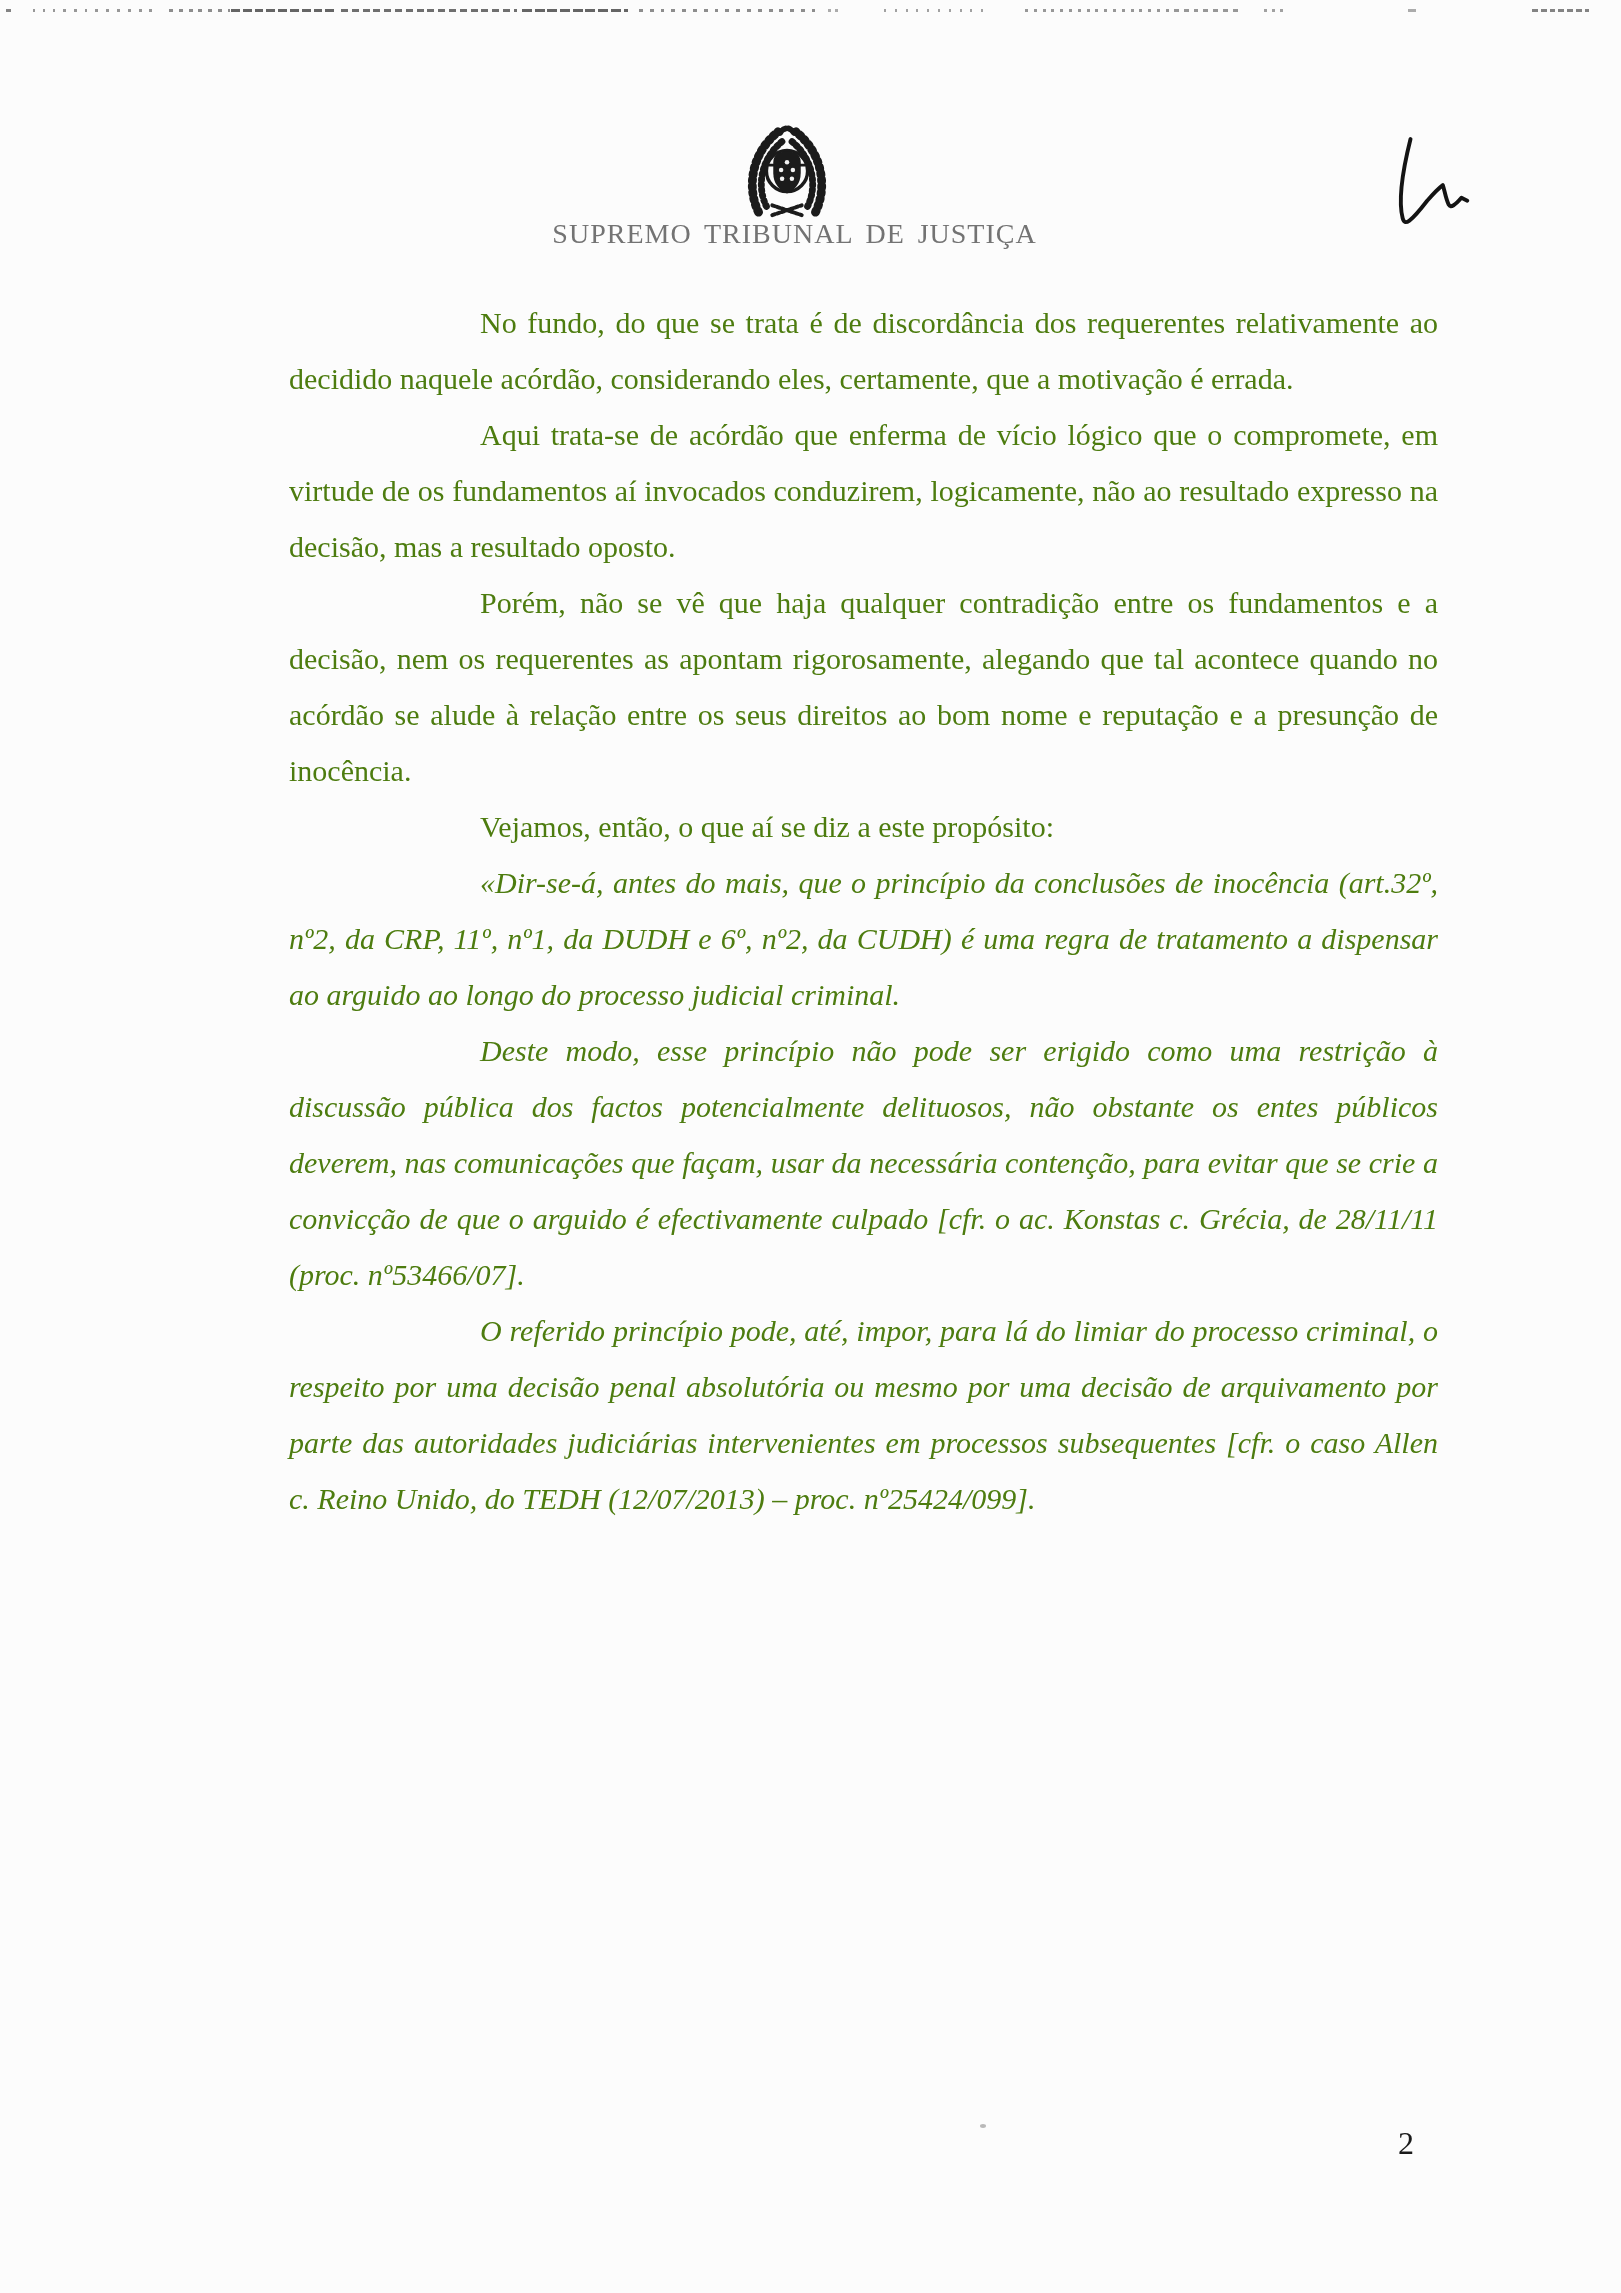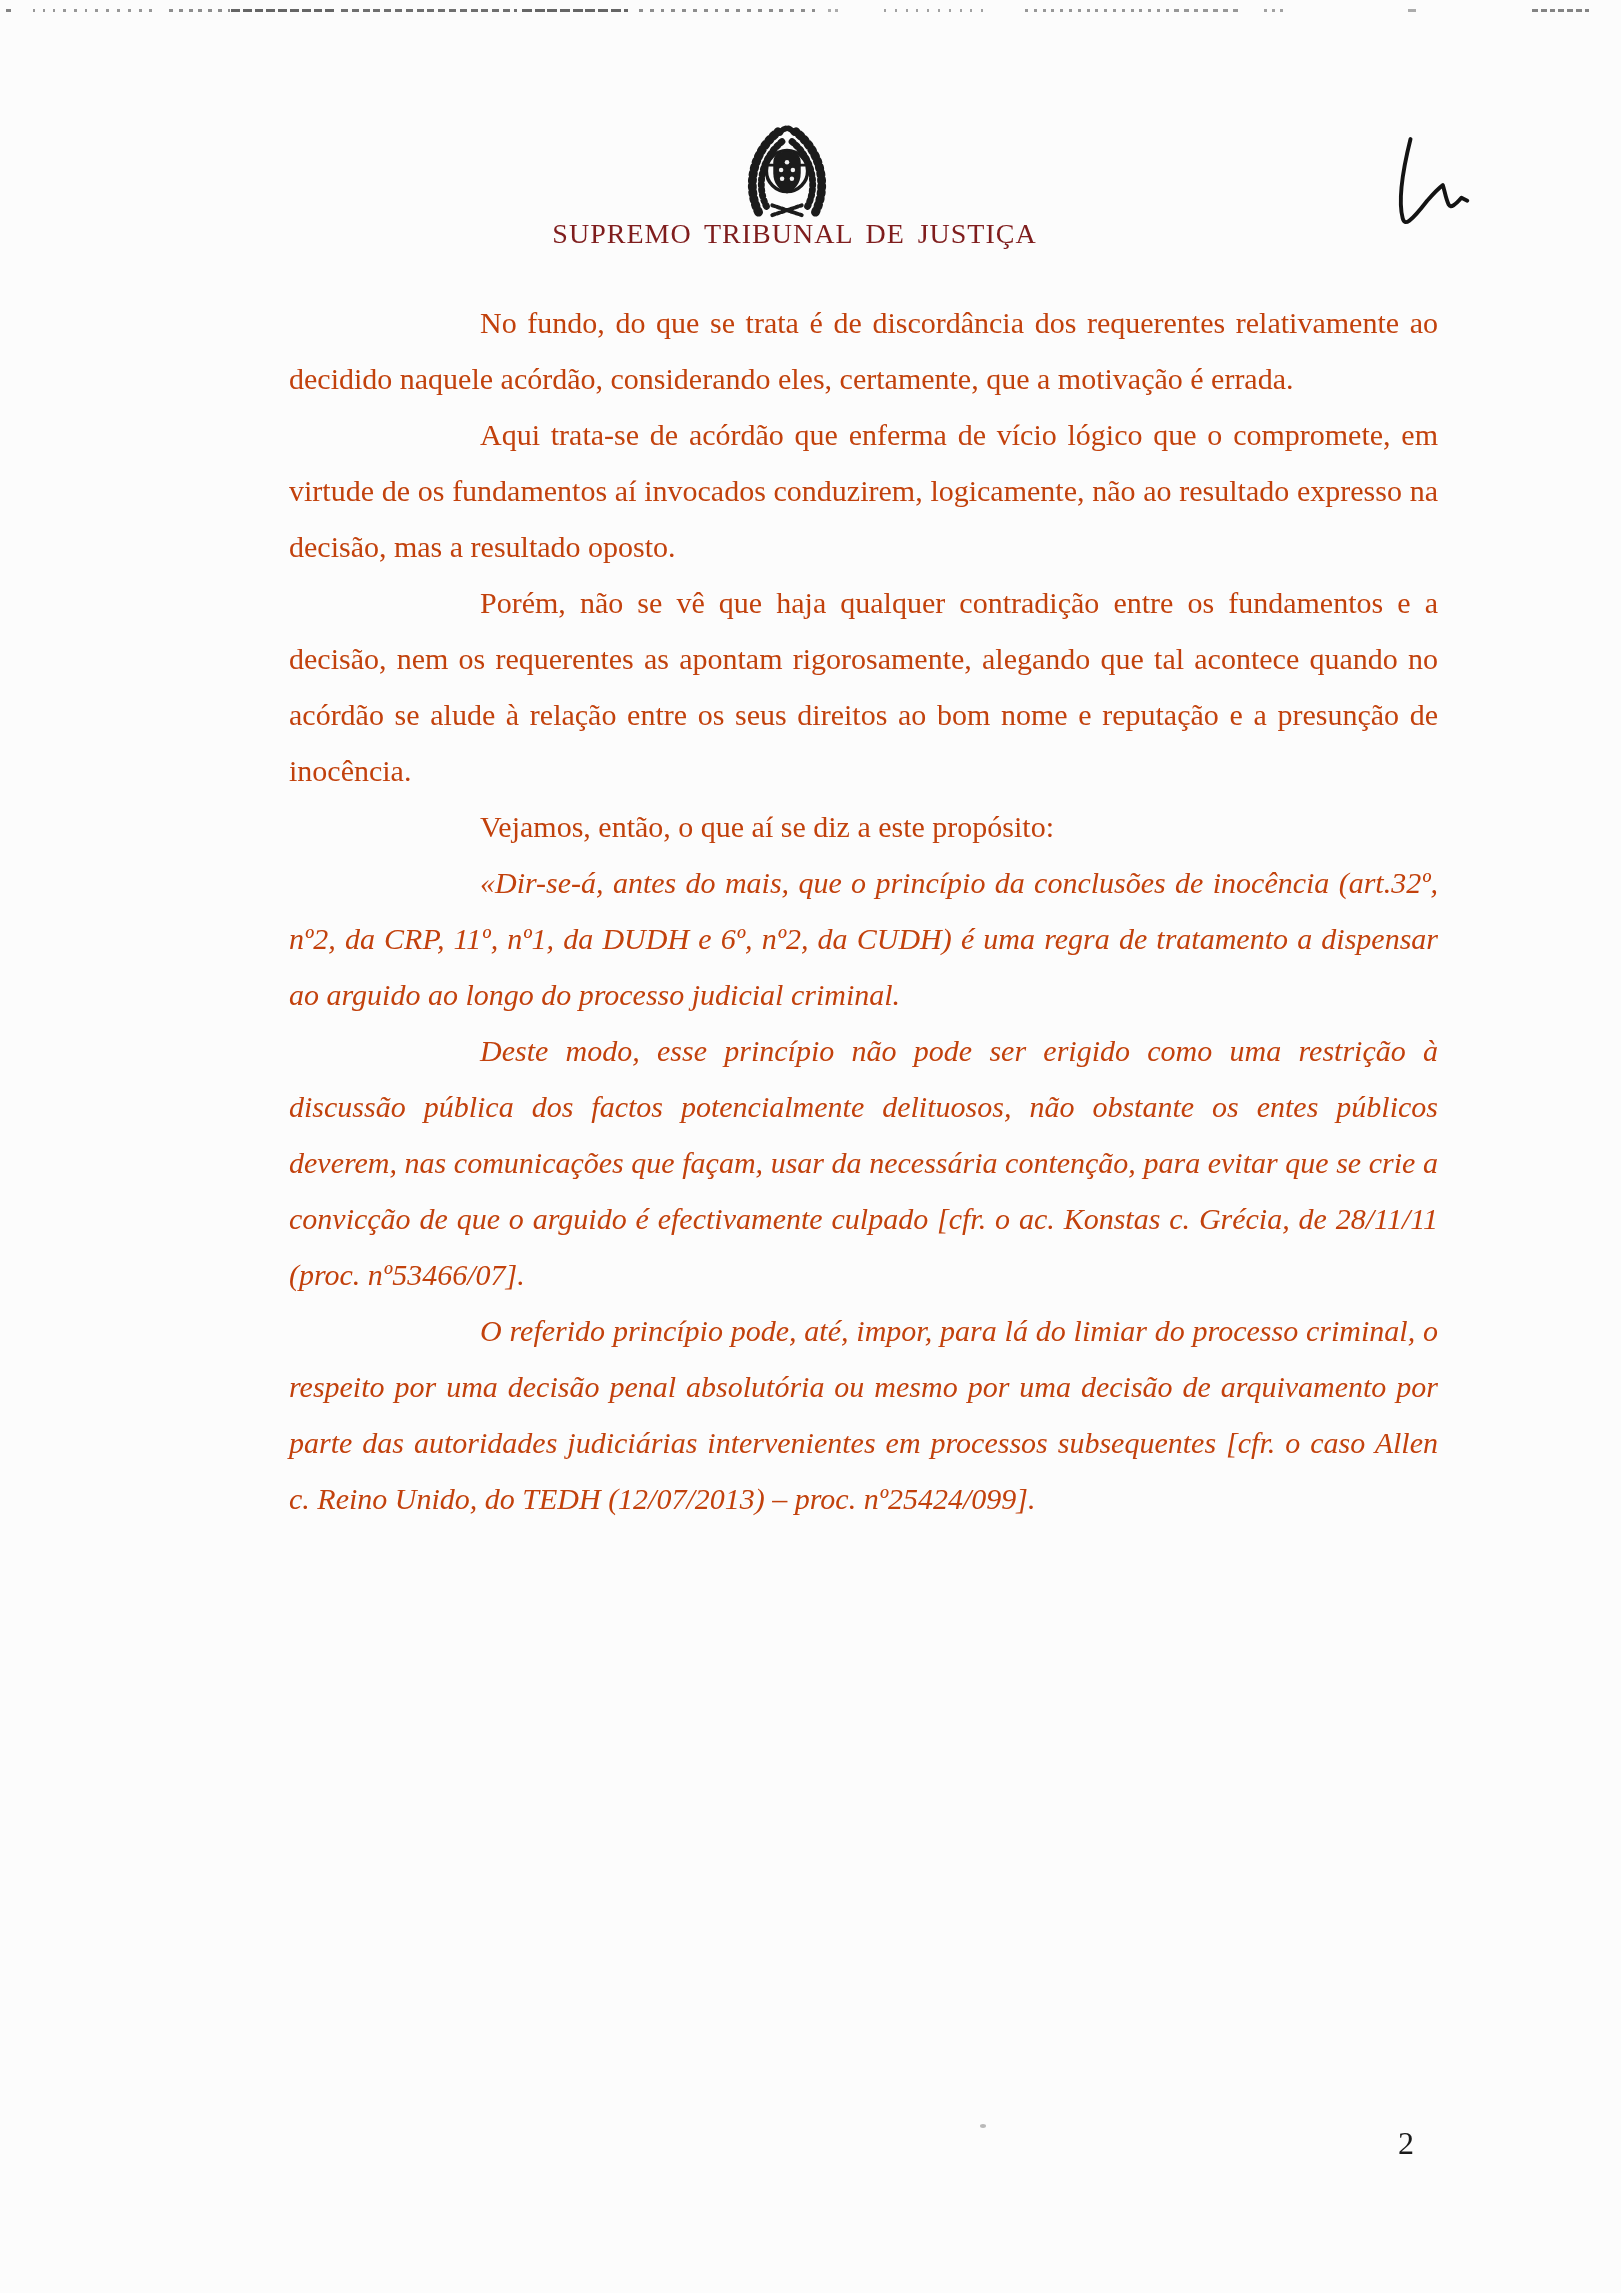--- a/index.html
+++ b/index.html
@@ -33,42 +33,42 @@
   .court-title {
     position: absolute;
     left: 518px;
     top: 218px;
     width: 553px;
     text-align: center;
     font-size: 28px;
     letter-spacing: 1px;
     word-spacing: 4.9px;
     white-space: nowrap;
-    color: #7f1d1d;
+    color: #737373;
   }
 
   
   .paraph {
     position: absolute;
     left: 1388px;
     top: 133px;
     width: 93px;
     height: 110px;
   }
 
   
   .body-text {
     position: absolute;
     left: 289px;
     top: 295px;
     width: 1149px;
     font-size: 30px;
     line-height: 56px;
     text-align: justify;
-    color: #c2410c;
+    color: #4d7c0f;
   }
   .body-text p { margin: 0; text-indent: 191px; }
   .body-text p.italic { font-style: italic; }
 
   .page-number {
     position: absolute;
     left: 1398px;
     top: 2125px;
     font-size: 32px;
     color: #1a1a1a;

